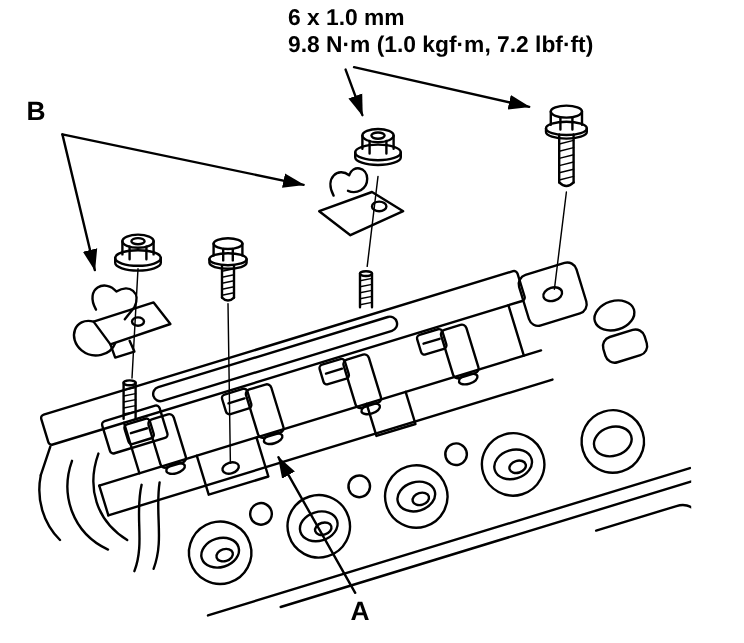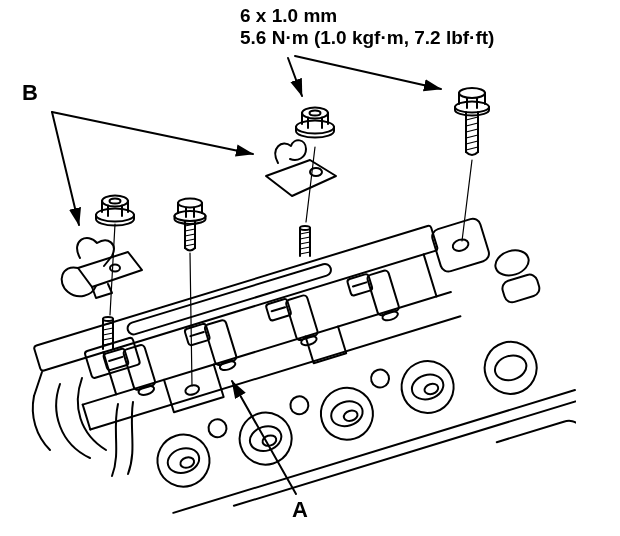--- a/index.html
+++ b/index.html
@@ -178,19 +178,19 @@
         <path d="M295,56 L441,89" marker-end="url(#ah)"></path>
         <path d="M52,112 L79,225" marker-end="url(#ah)"></path>
         <path d="M52,112 L253,154" marker-end="url(#ah)"></path>
         <path d="M296,494 L232,381" marker-end="url(#ah)"></path>
       </g>
     </g>
   </svg>
 
   <div class="spec">
     <div>6 x 1.0 mm</div>
-    <div>5.6 N·m (1.0 kgf·m, 7.2 lbf·ft)</div>
+    <div>9.8 N·m (1.0 kgf·m, 7.2 lbf·ft)</div>
   </div>
 
   <div class="biglabel label-b">B</div>
   <div class="biglabel label-a">A</div>
 
 </div>
 
 </body></html>

